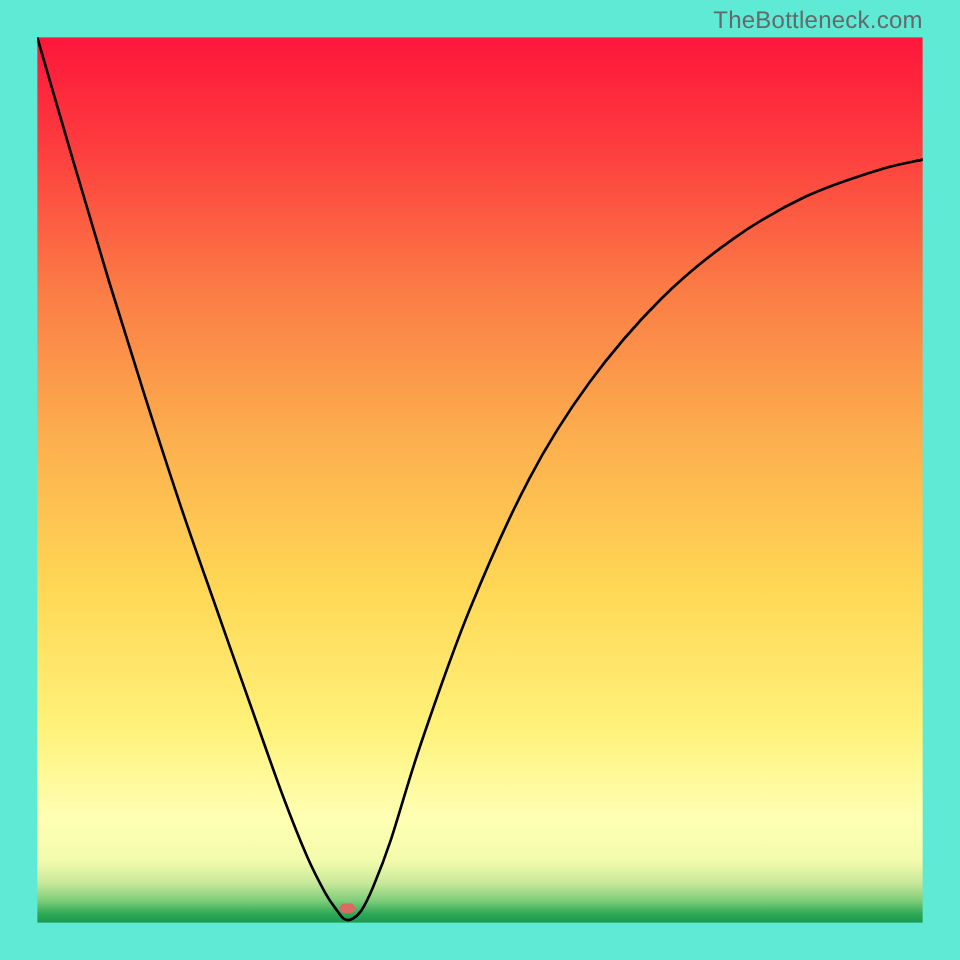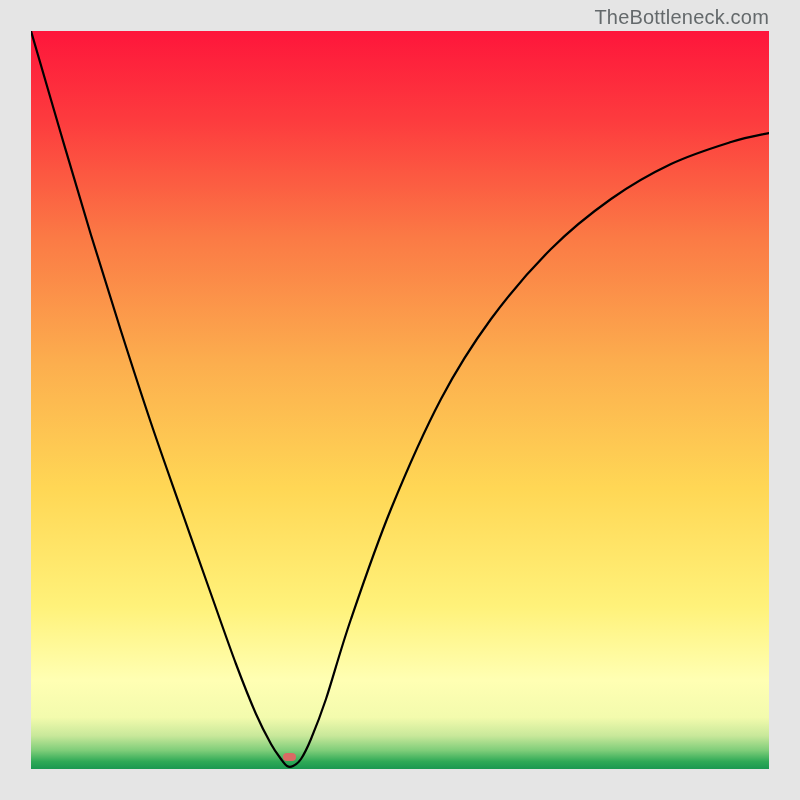--- a/index.html
+++ b/index.html
@@ -7,21 +7,21 @@
     padding: 0;
     width: 800px;
     height: 800px;
     background: #000000;
     overflow: hidden;
   }
   .frame {
     position: relative;
     width: 800px;
     height: 800px;
-    background: #e5e5e5;
+    background: #5eead4;
   }
   .plot-area {
     position: absolute;
     left: 31px;
     top: 31px;
     width: 738px;
     height: 738px;
   }
   .watermark {
     position: absolute;

